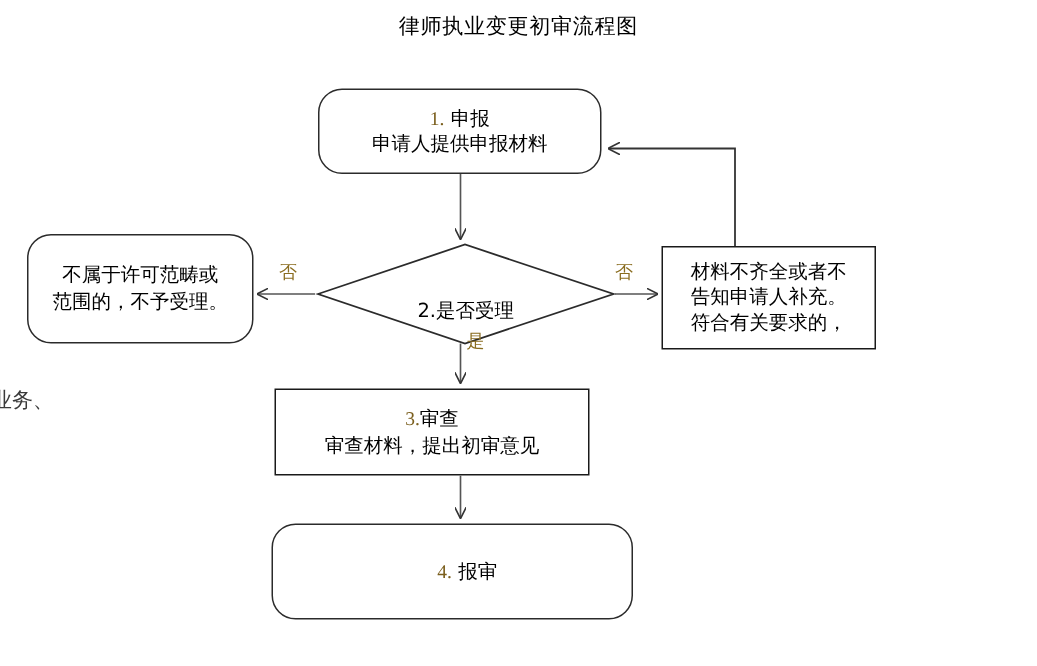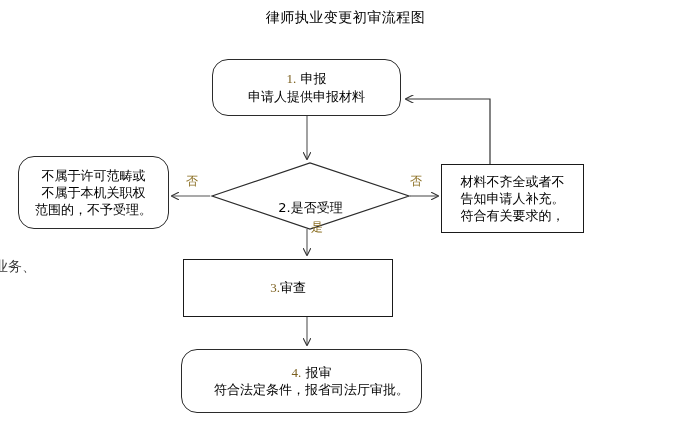--- a/index.html
+++ b/index.html
@@ -125,42 +125,41 @@
     </span>
     <span class="line">申请人提供申报材料</span>
   </div>
 
   <div class="node" id="node-2">
     <span class="line dtext">2.是否受理</span>
   </div>
 
   <div class="node rounded" id="node-left">
     <span class="line">不属于许可范畴或</span>
-    <span class="line">不属于本机关职权</span>
     <span class="line">范围的，不予受理。</span>
   </div>
 
   <div class="node sharp" id="node-right">
     <span class="line">材料不齐全或者不</span>
     <span class="line">告知申请人补充。</span>
     <span class="line">符合有关要求的，</span>
   </div>
 
   <div class="node sharp" id="node-3">
     <span class="line">
       <span class="num">3.</span><span>审查</span>
     </span>
+    <span class="line">审查材料，提出初审意见</span>
   </div>
 
   <div class="node rounded" id="node-4">
     <span class="line">
       <span class="num">4.</span>
       <span>报审</span>
     </span>
-    <span class="line">符合法定条件，报省司法厅审批。</span>
   </div>
 
   <div class="edge-label" style="left:186px; top:175px;">否</div>
   <div class="edge-label" style="left:410px; top:175px;">否</div>
   <div class="edge-label" style="left:311px; top:221px;">是</div>
 
   <div id="stray-text">业务、</div>
 
 </div>
 

